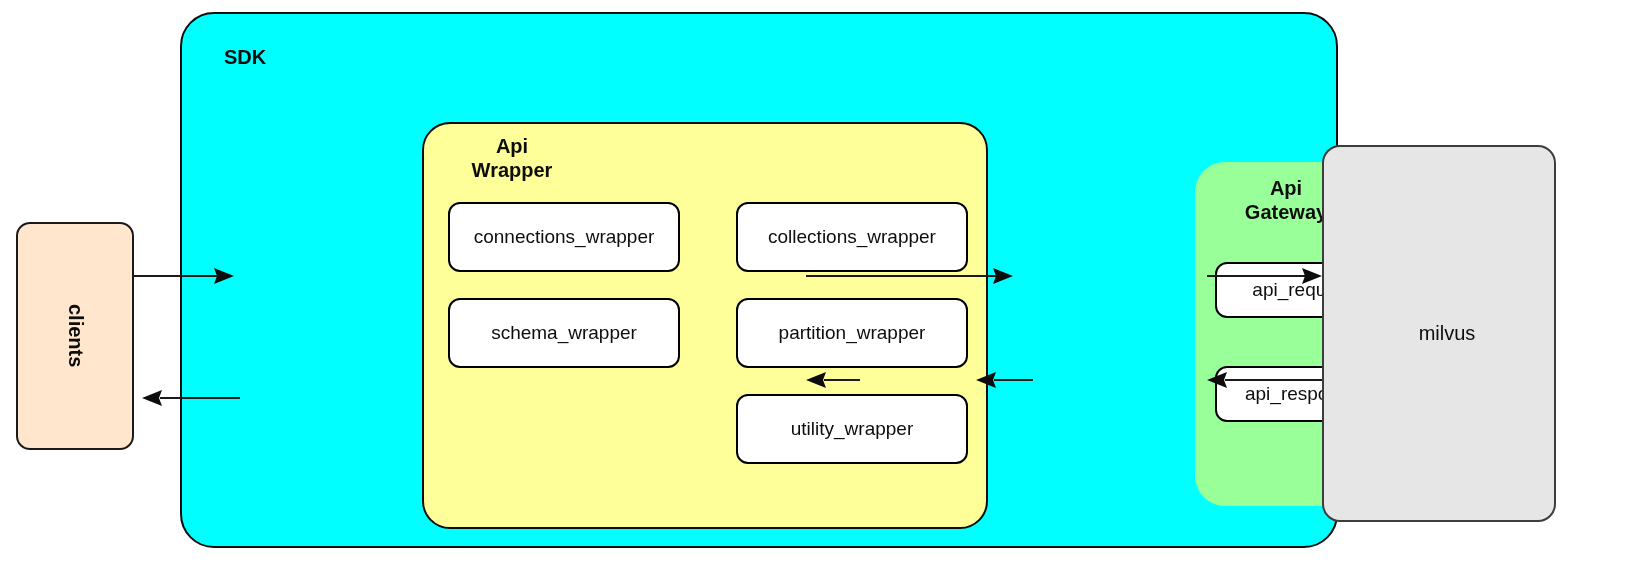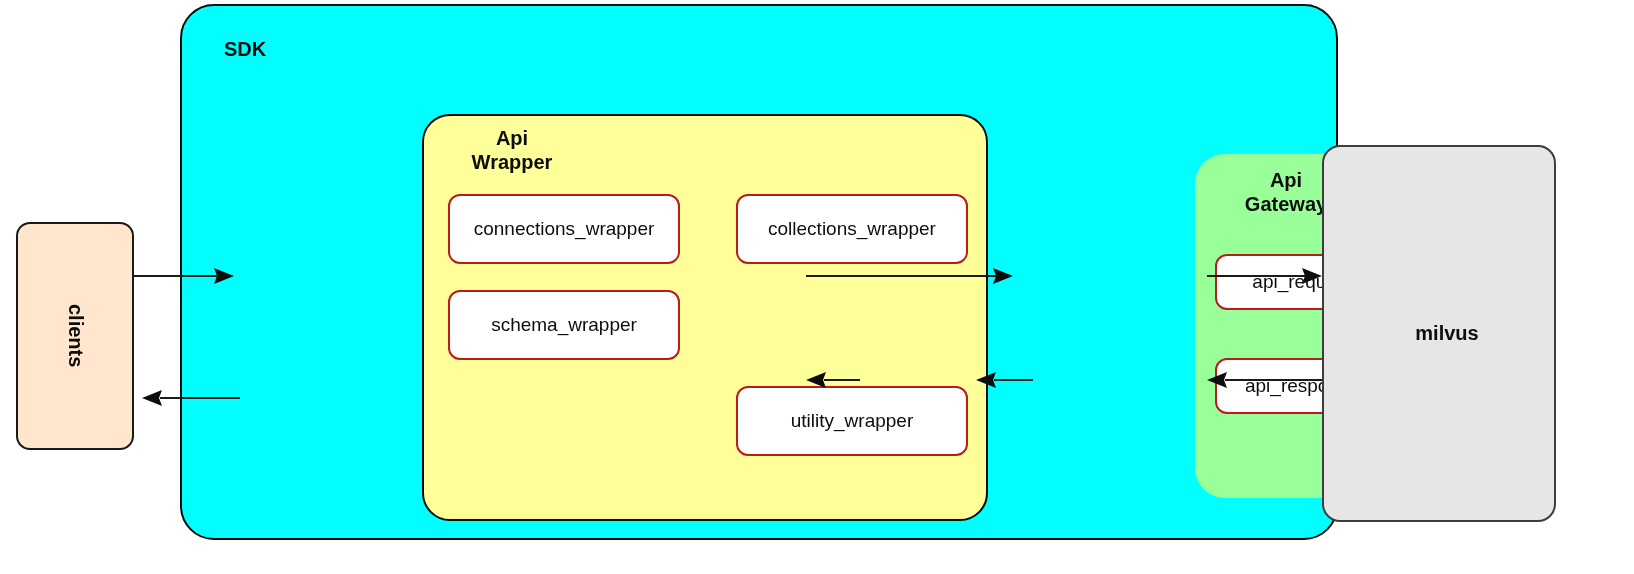--- a/index.html
+++ b/index.html
@@ -22,21 +22,21 @@
   }
   .box-clients .vlabel {
     position: absolute; left: 0; top: 0; width: 100%; height: 100%;
     display: flex; align-items: center; justify-content: center;
     font-size: 20px; font-weight: bold; color: #0d0d0d;
     writing-mode: vertical-rl;
     text-orientation: mixed;
   }
 
   .box-sdk {
-    left: 180px; top: 4px; width: 1158px; height: 536px;
+    left: 180px; top: 12px; width: 1158px; height: 536px;
     background: #00ffff;
     border: 2px solid #0d0d0d;
     border-radius: 34px;
     padding-left: 17px;
   }
   .box-sdk > .grouplabel {
     position: absolute; left: 42px; top: 32px;
     font-size: 20px; font-weight: bold; color: #0d0d0d;
   }
 
@@ -66,28 +66,28 @@
     line-height: 1.22;
     text-align: center;
   }
 
   .box-milvus {
     left: 1322px; top: 145px; width: 234px; height: 377px;
     background: #e6e6e6;
     border: 2px solid #3d3d3d;
     border-radius: 18px;
     display: flex; align-items: center; justify-content: center;
-    font-size: 20px; font-weight: bold; color: #0d0d0d; padding-left: 16px;
+    font-size: 20px; font-weight: normal; color: #0d0d0d; padding-left: 16px;
   }
 
   
   .leaf {
     position: absolute;
     background: #ffffff;
-    border: 2px solid #b91c1c;
+    border: 2px solid #000000;
     border-radius: 12px;
     display: flex; align-items: center; justify-content: center;
     font-size: 19px; color: #0d0d0d;
     white-space: nowrap;
   }
   .wrap-leaf { width: 232px; height: 70px; }
   .wcol-a { left: 24px; }
   .wcol-b { left: 312px; }
   .wrow-1 { top: 78px; }
   .wrow-2 { top: 174px; }
@@ -120,20 +120,21 @@
 
     <div class="node box-wrapper">
       <span class="grouplabel">
         <span>Api</span><br>
         <span>Wrapper</span>
       </span>
 
       <div class="leaf wrap-leaf wcol-a wrow-1">connections_wrapper</div>
       <div class="leaf wrap-leaf wcol-b wrow-1">collections_wrapper</div>
       <div class="leaf wrap-leaf wcol-a wrow-2">schema_wrapper</div>
+      <div class="leaf wrap-leaf wcol-b wrow-2">partition_wrapper</div>
       <div class="leaf wrap-leaf wcol-b wrow-3">utility_wrapper</div>
     </div>
 
 
     <div class="node box-gateway">
       <span class="grouplabel">
         <span>Api</span><br>
         <span>Gateway</span>
       </span>
       <div class="leaf gw-leaf gw-row-1">api_request</div>

